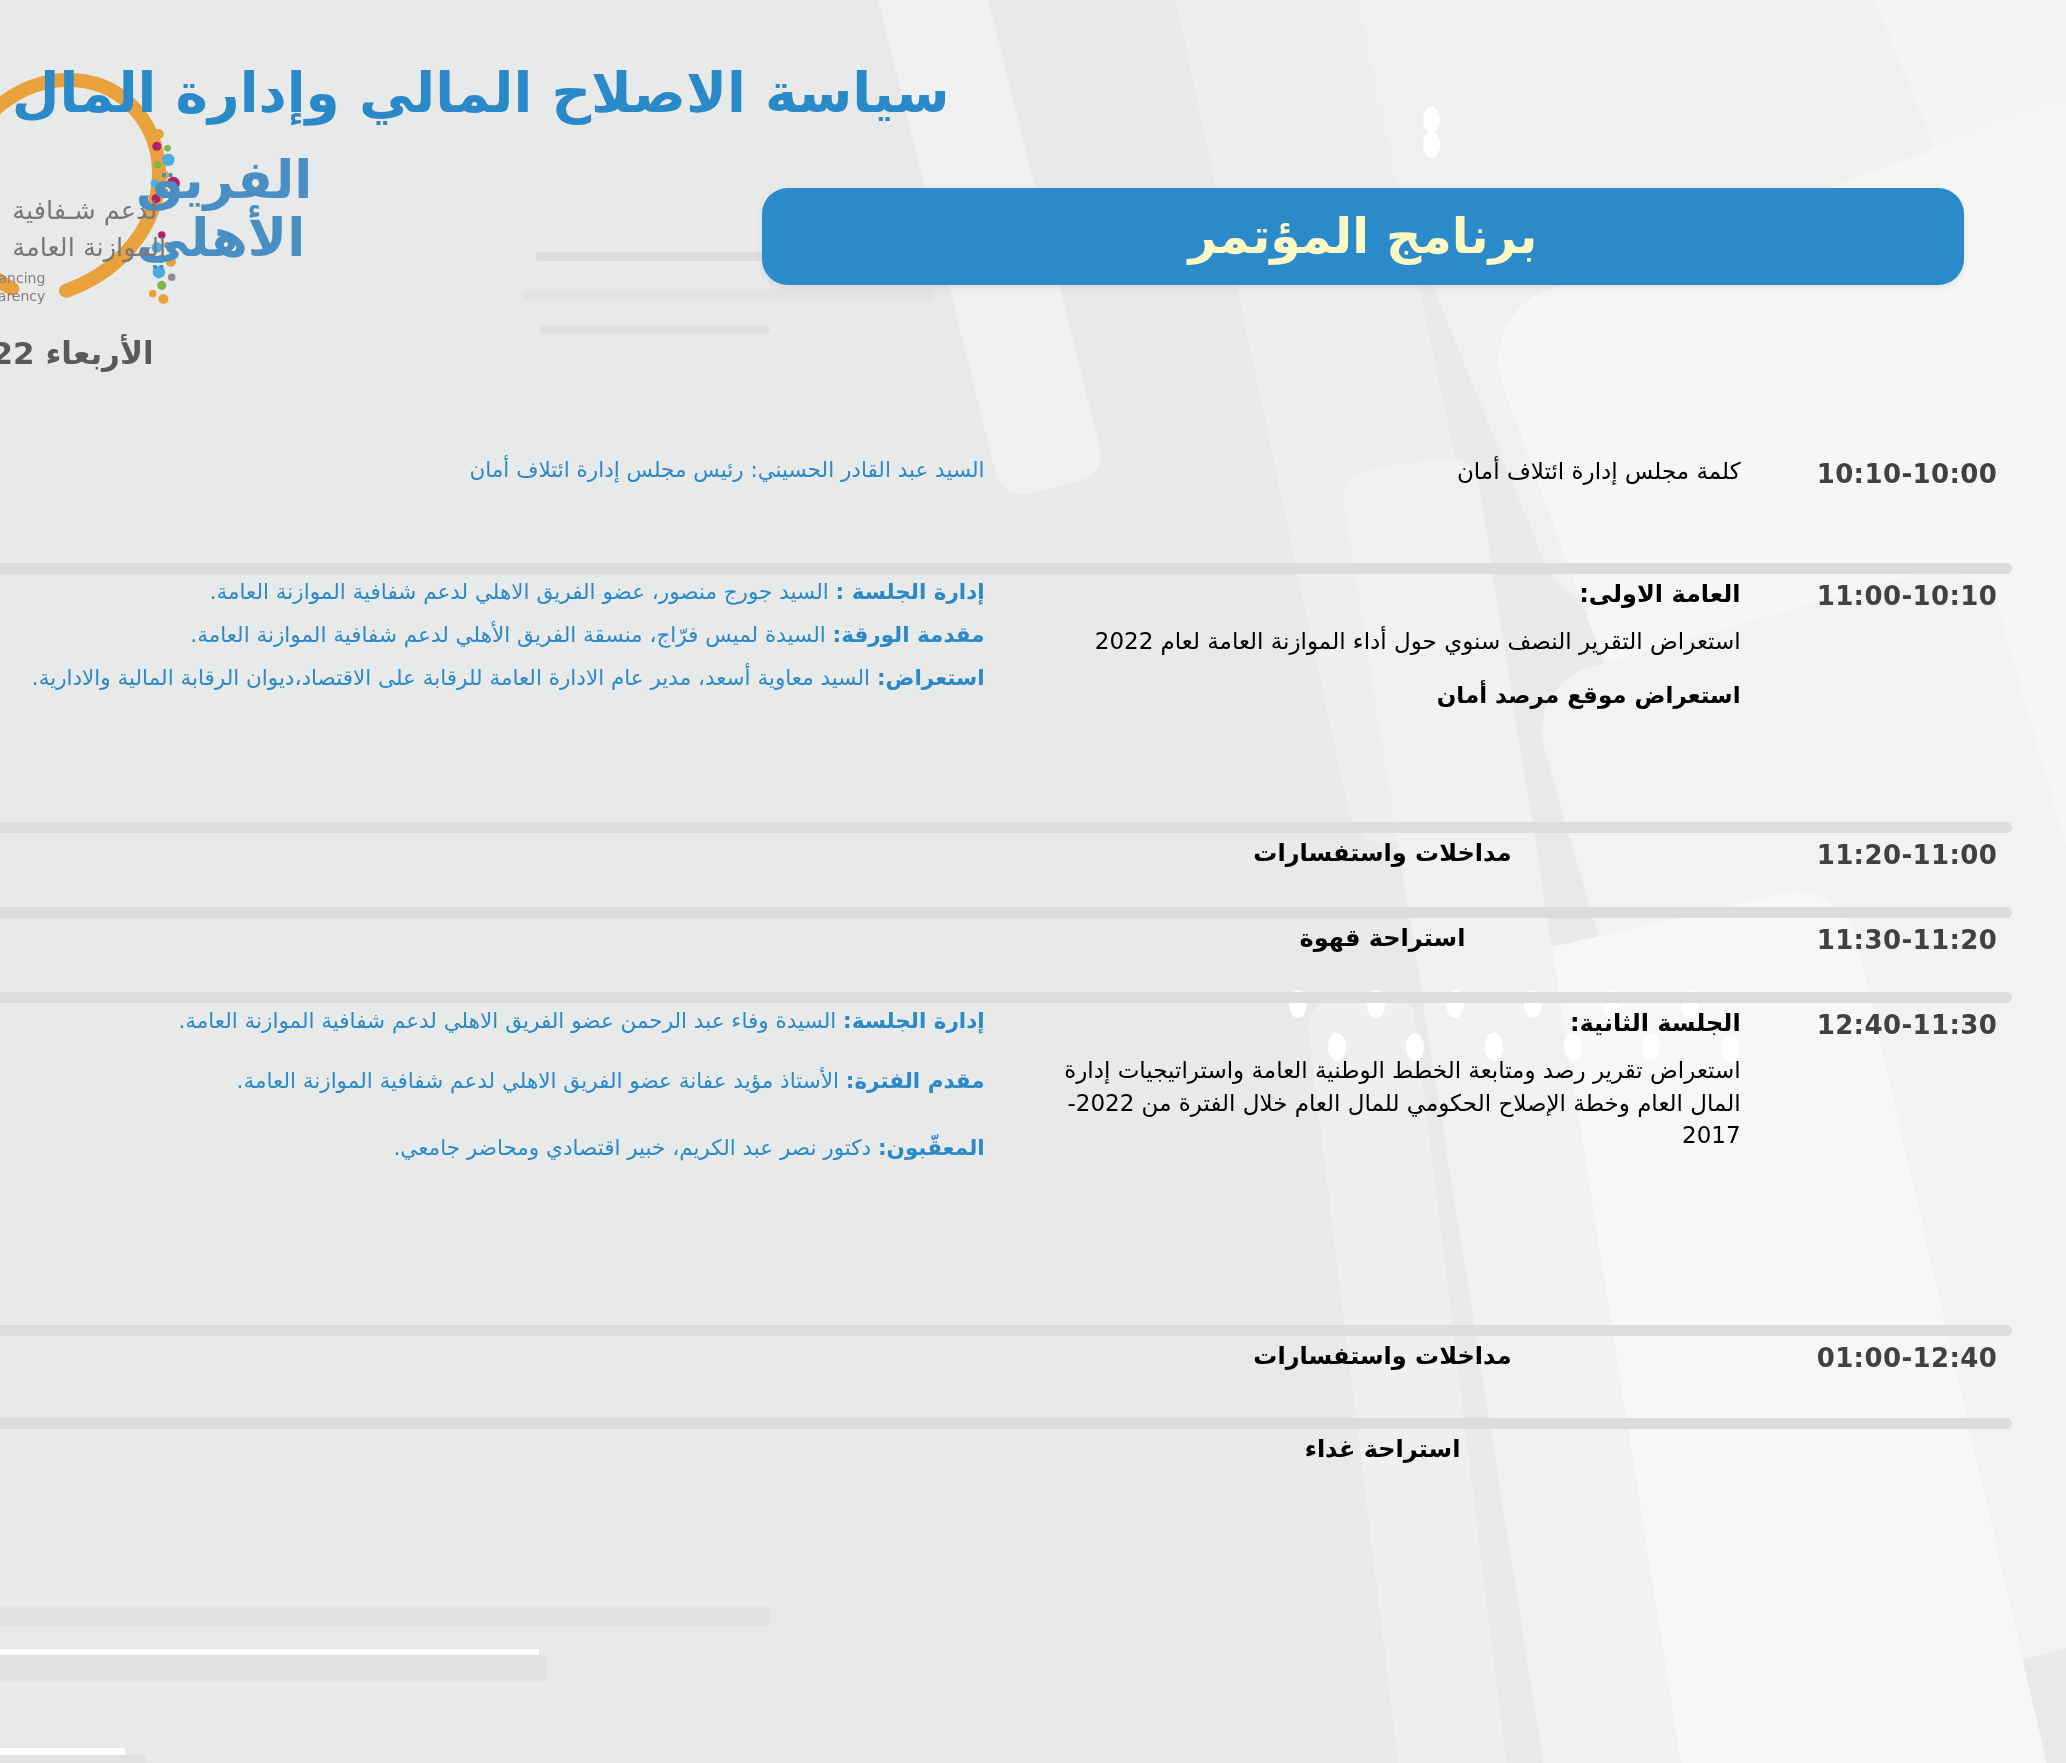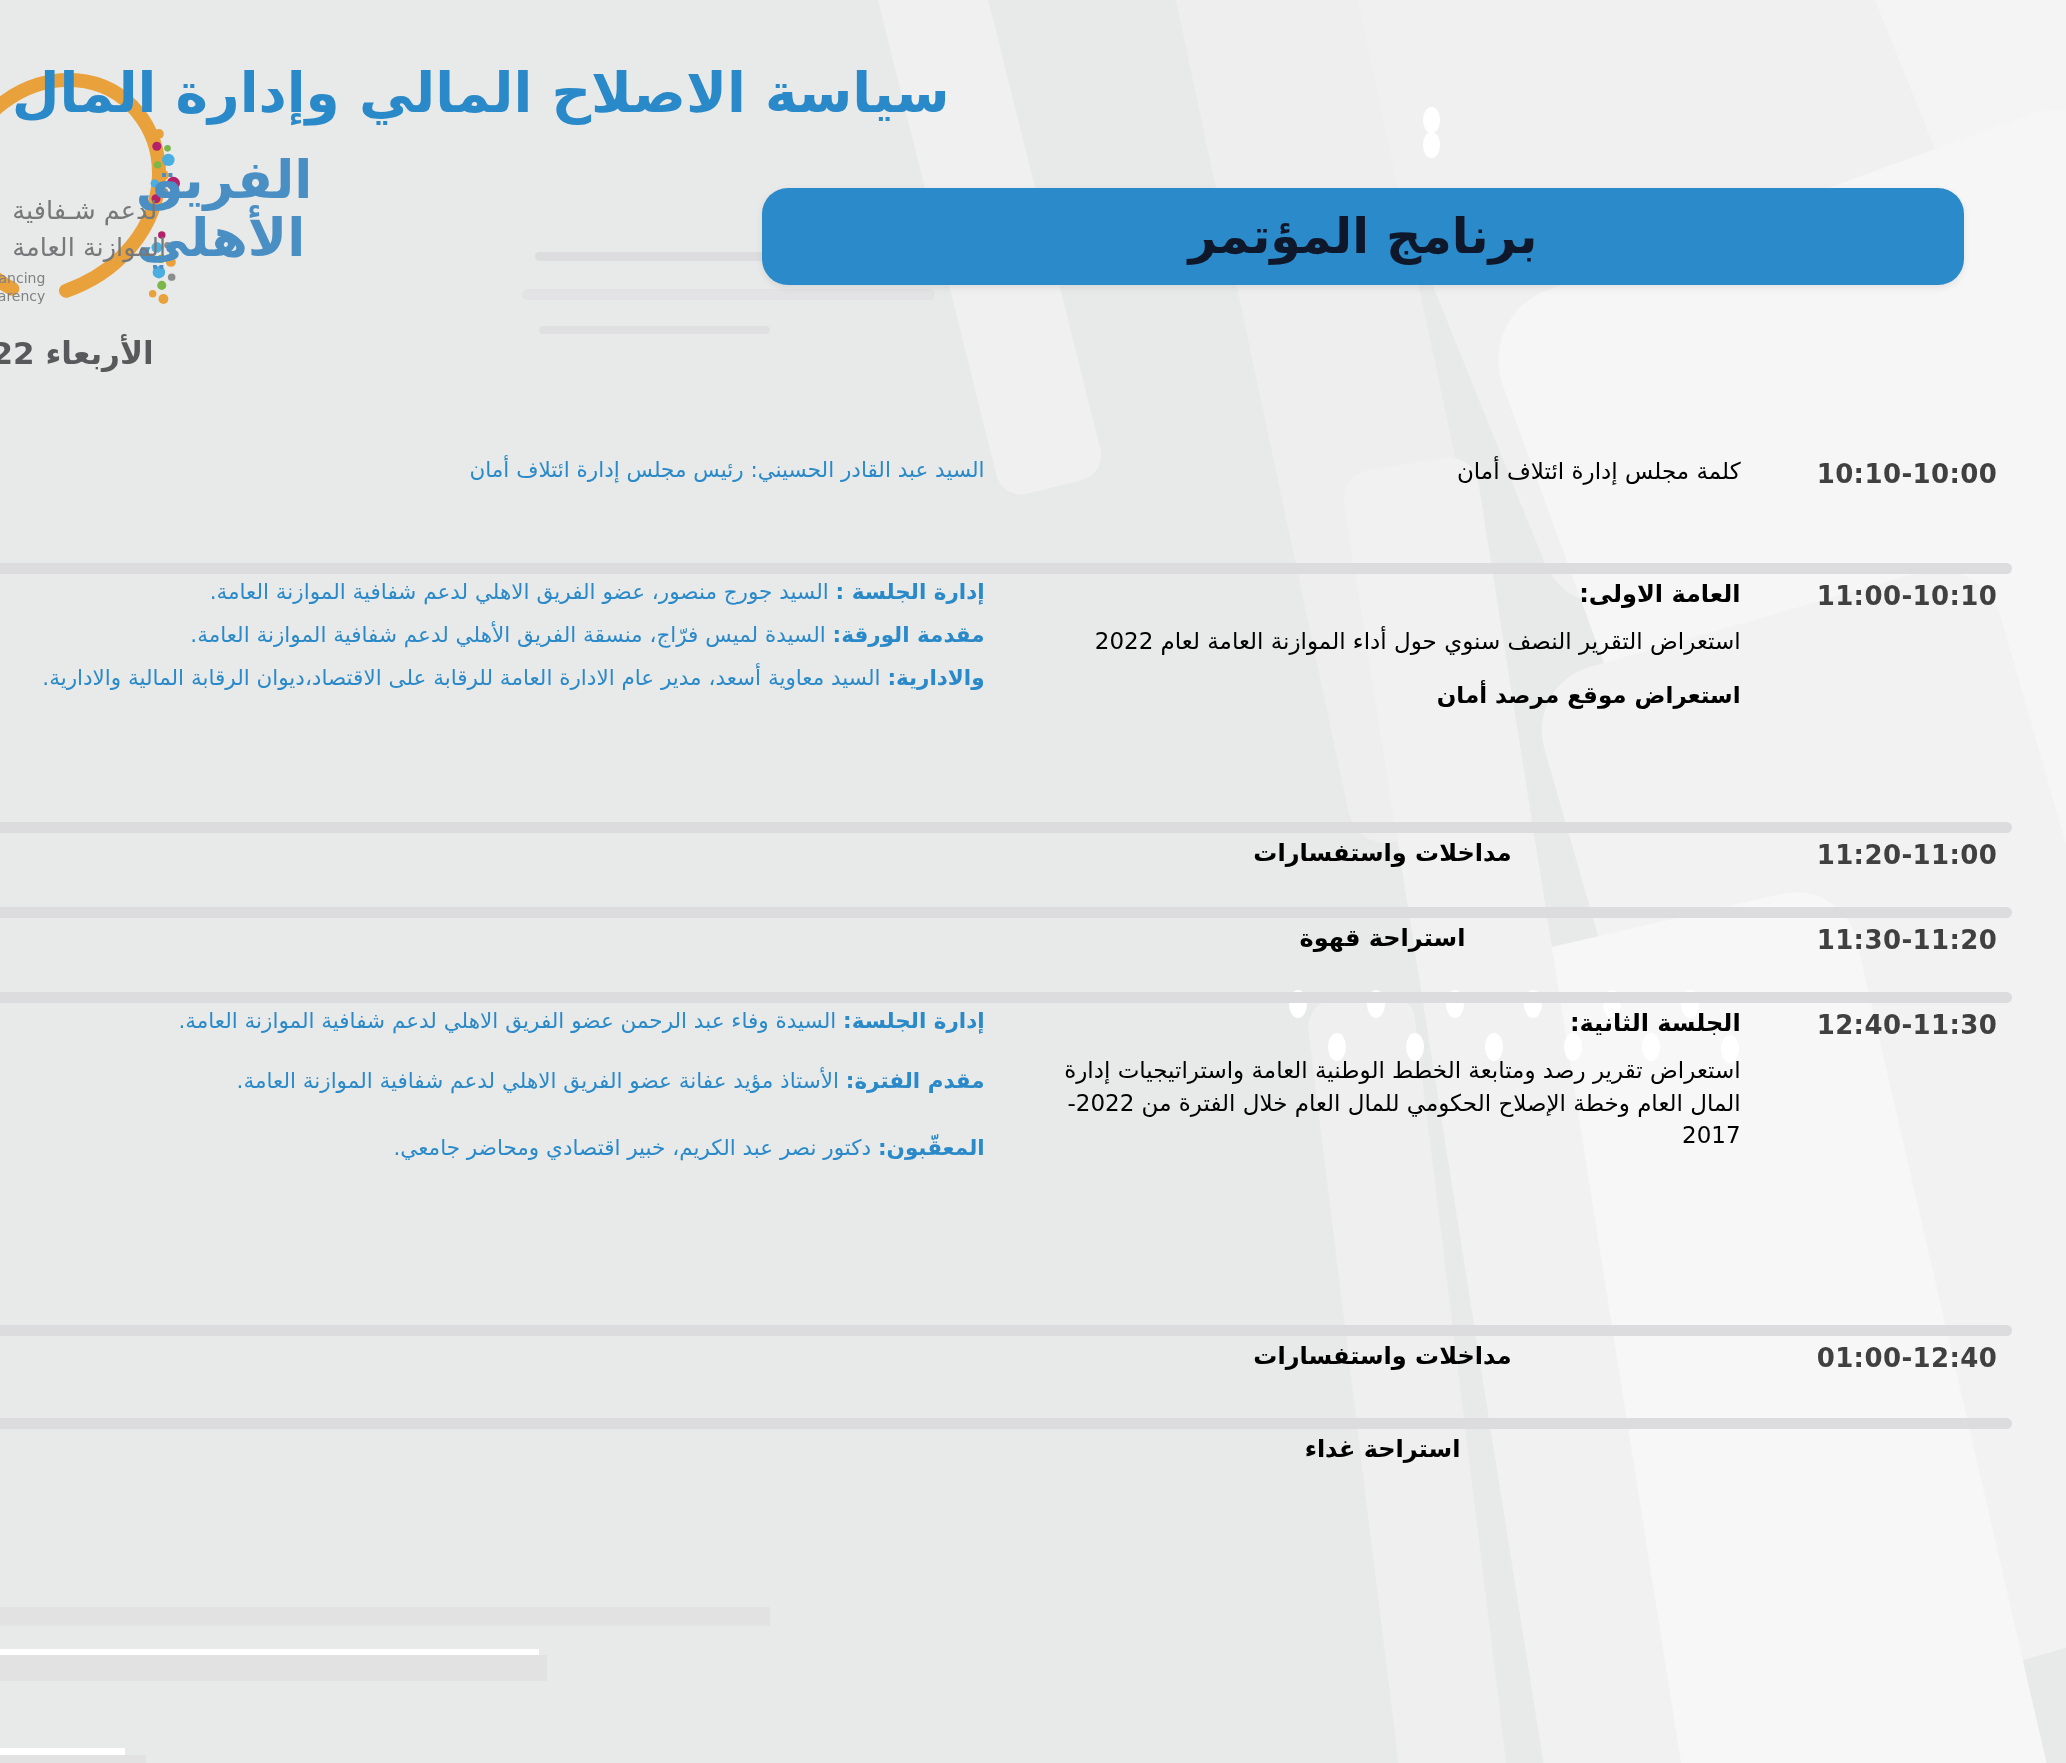--- a/index.html
+++ b/index.html
@@ -138,21 +138,21 @@
     top:188px;
     left:901px;
     width:1202px;
     height:97px;
     background:#2b8ac9;
     border-radius:26px;
     display:flex;align-items:center;justify-content:center;
     box-shadow:0 2.5px 7.4px rgba(0,0,0,.08);
   }
   .pill-text{
-    font-size:49px;font-weight:bold;color:#0f172a;letter-spacing:0px;
+    font-size:49px;font-weight:bold;color:#fef9c3;letter-spacing:0px;
   }
   .date-line{
     position:absolute;
     top:335px;
     left:0;right:95px;
     text-align:left;
     font-size:31px;font-weight:bold;color:#58595b;
     direction:rtl;
   }
 
@@ -343,21 +343,21 @@
       <div class="col-people">
         <div class="pblock">
           <span class="plabel">إدارة الجلسة :</span>
           <span>السيد جورج منصور، عضو الفريق الاهلي لدعم شفافية الموازنة العامة.</span>
         </div>
         <div class="pblock">
           <span class="plabel">مقدمة الورقة:</span>
           <span>السيدة لميس فرّاج، منسقة الفريق الأهلي لدعم شفافية الموازنة العامة.</span>
         </div>
         <div class="pblock">
-          <span class="plabel">والادارية:</span>
+          <span class="plabel">استعراض:</span>
           <span>السيد معاوية أسعد، مدير عام الادارة العامة للرقابة على الاقتصاد،ديوان الرقابة المالية والادارية.</span>
         </div>
       </div>
     </div>
     <div class="sep">
         <i></i>
       </div>
 
     <div class="row center-row" style="min-height:66px;">
       <div class="col-time">11:20-11:00</div>

